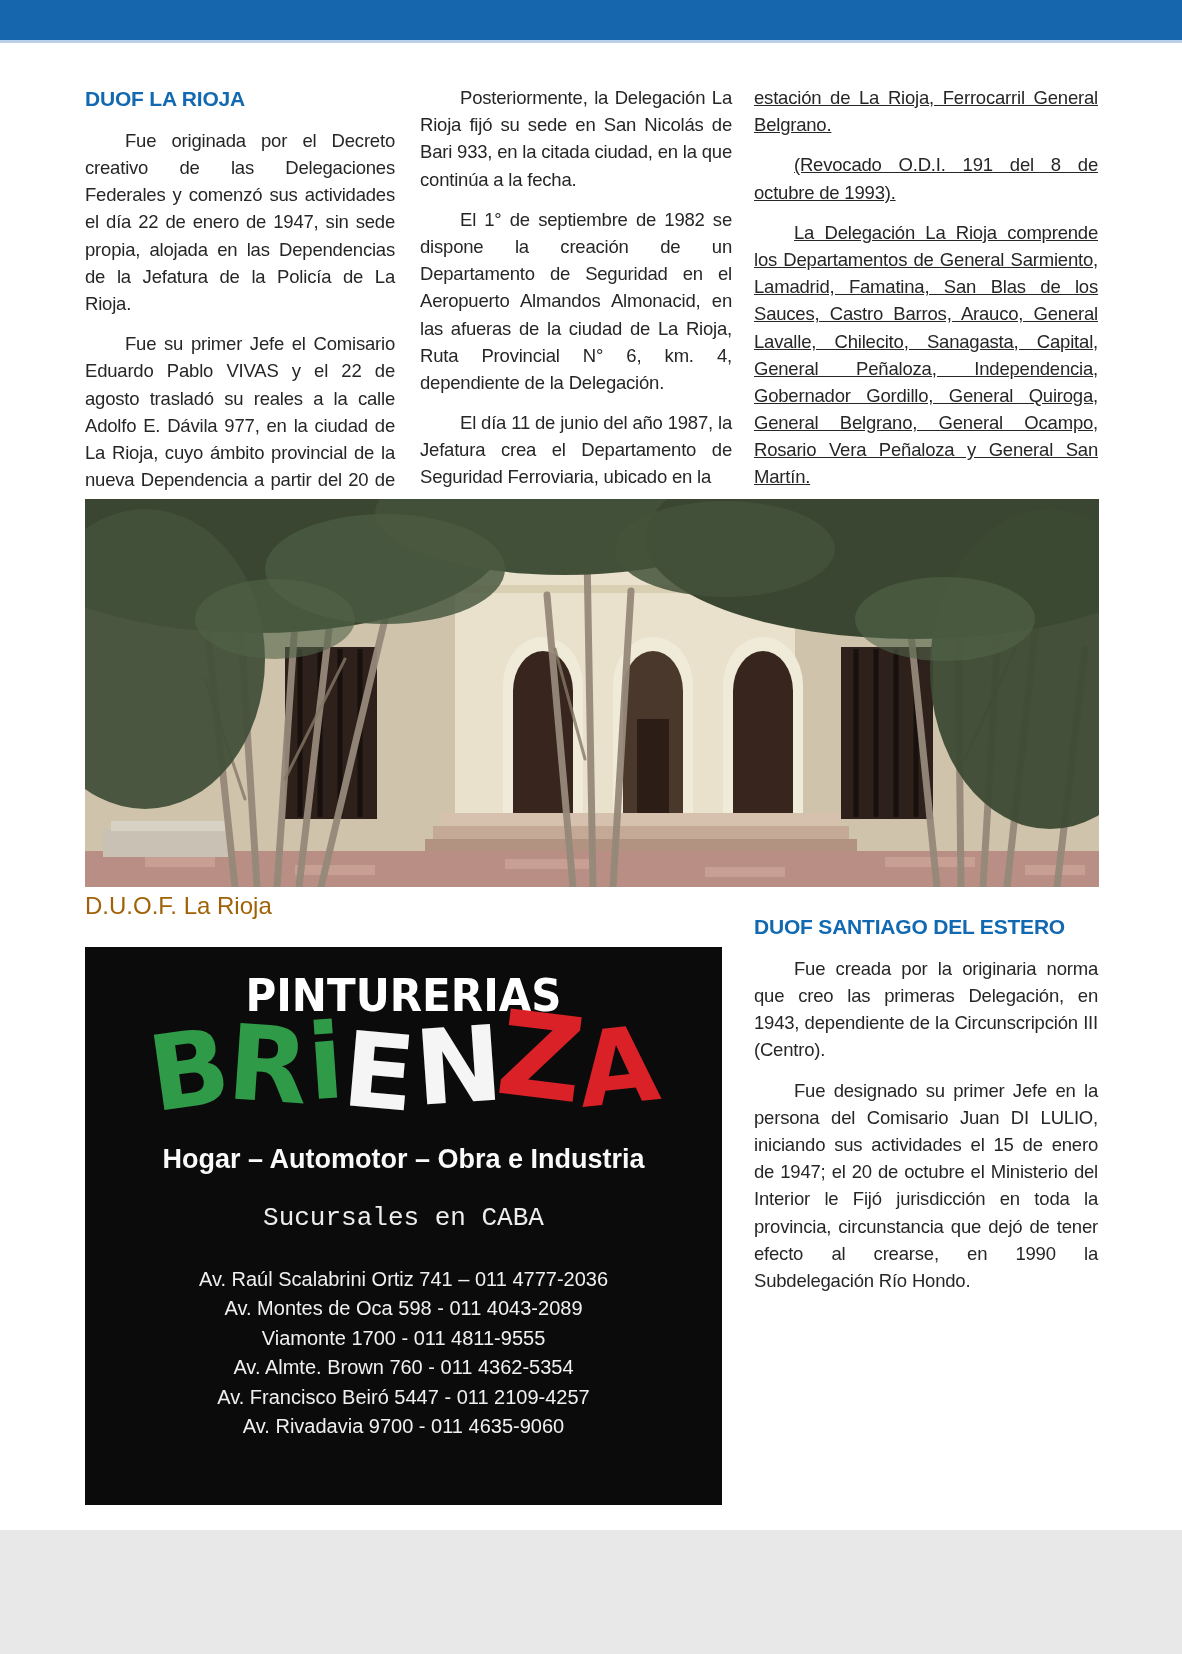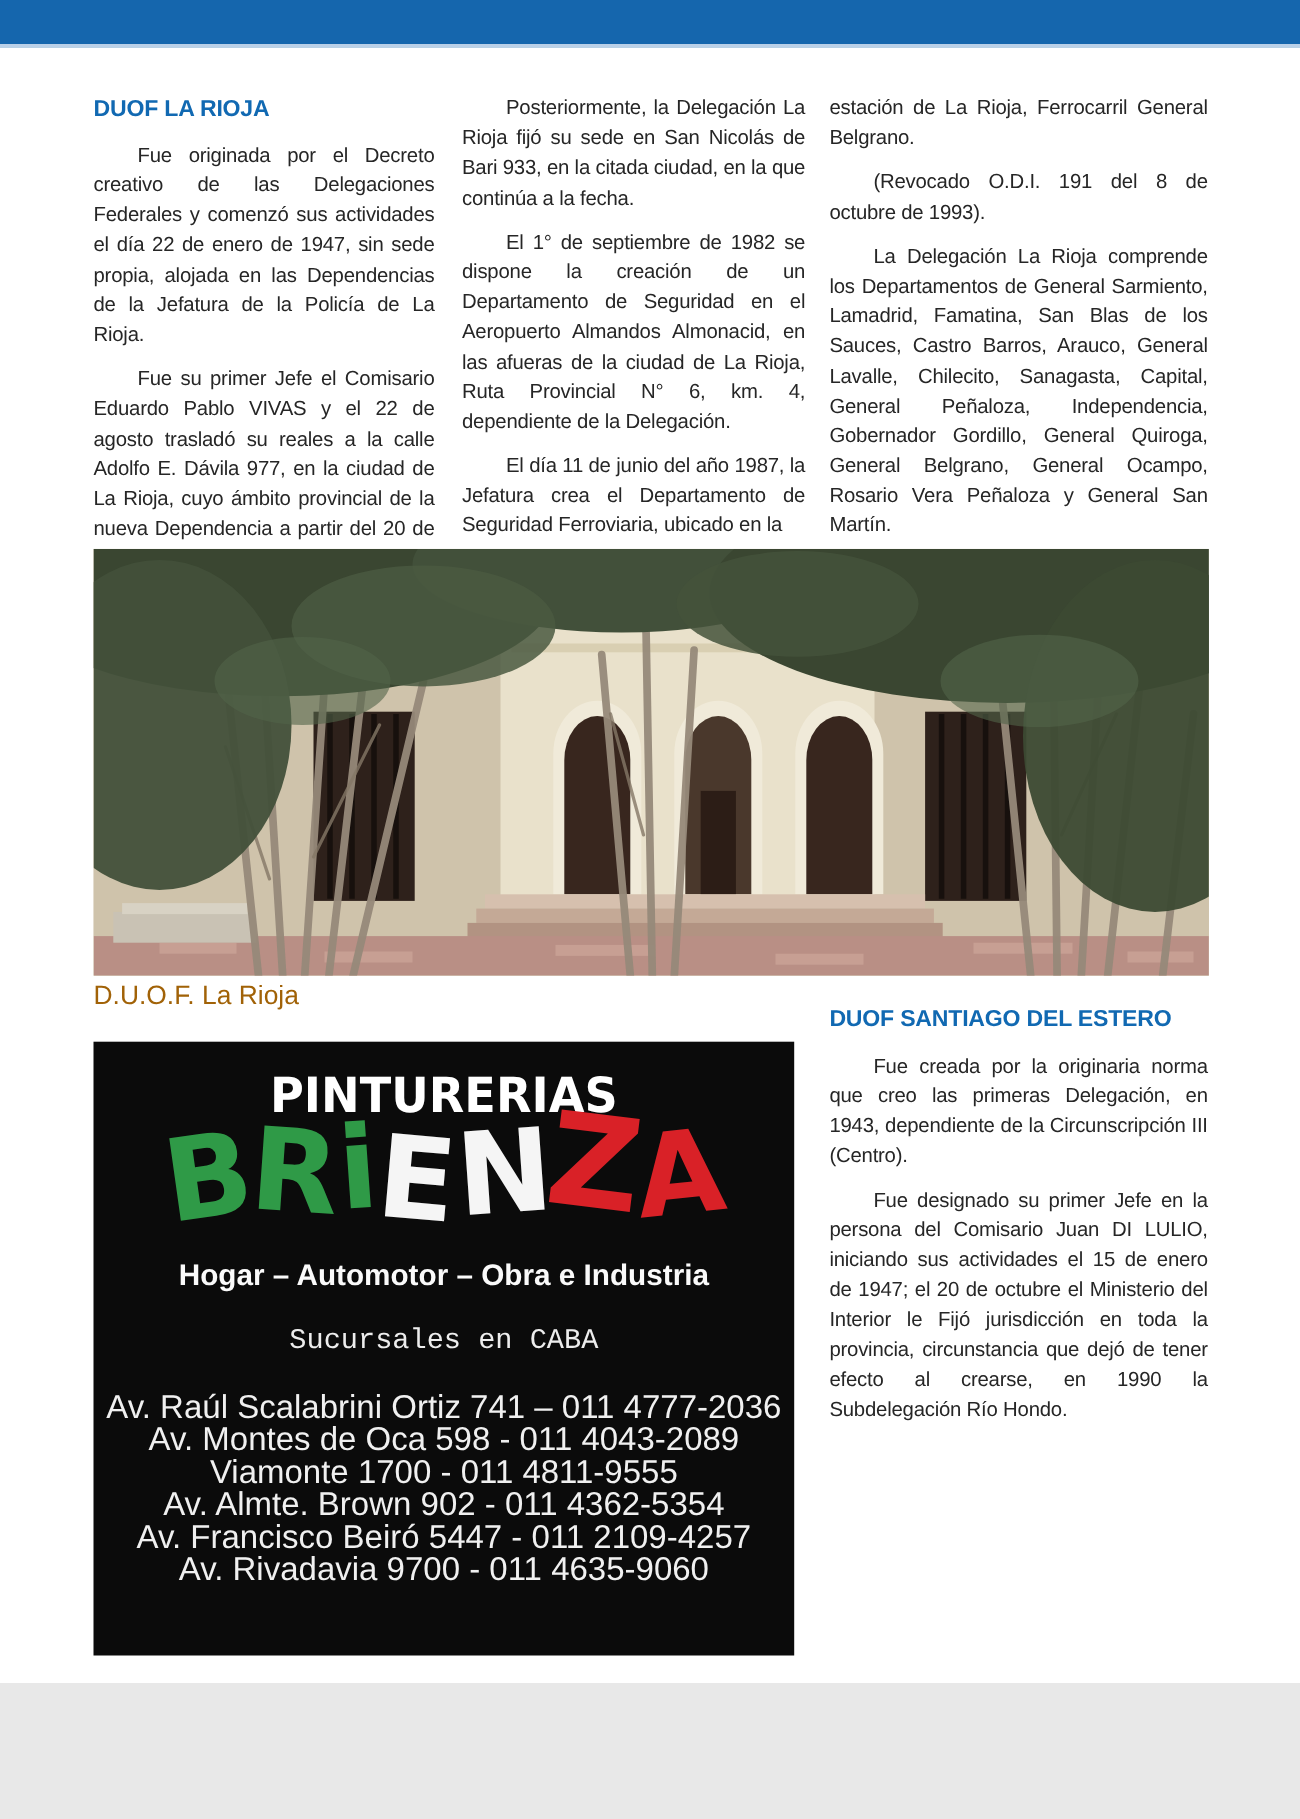--- a/index.html
+++ b/index.html
@@ -5,21 +5,21 @@
   html,body{margin:0;padding:0;background:#e8e8e8;}
   .page{position:relative;width:1182px;height:1530px;background:#ffffff;
         font-family:"Liberation Sans",sans-serif;overflow:hidden;margin:0 auto;}
   .topbar{position:absolute;left:0;top:0;width:1182px;height:40px;
           background:#1566ad;border-bottom:3px solid #bad0e8;}
   
   .col{position:absolute;top:84px;color:#262626;font-size:18.5px;line-height:1.47;
        text-align:justify;letter-spacing:-0.2px;hyphens:auto;}
   .col-1{left:85px;width:310px;}
   .col-2{left:420px;width:312px;}
-  .col-3{left:754px;width:344px;}
+  .col-3{left:754px;width:344px;text-decoration:underline;}
   .col p{margin:0 0 13px 0;text-indent:40px;}
   .col p.no-indent{text-indent:0;}
   .section-heading{font-size:21px;font-weight:bold;color:#1169b2;
        margin:0 0 12px 0;letter-spacing:-0.2px;text-align:left;}
   
   .photo{position:absolute;left:85px;top:499px;width:1014px;height:388px;
          background:#cfc3ab;overflow:hidden;}
   .photo svg{display:block;}
   .photo-caption{position:absolute;left:85px;top:892px;width:1014px;
          text-align:left;font-size:24px;color:#a16207;}
@@ -38,21 +38,21 @@
   .brienza .ltr{display:inline-block;}
   .seg-green .ltr:nth-child(1){transform:rotate(-8deg) translateY(5px);}
   .seg-green .ltr:nth-child(2){transform:rotate(4deg);}
   .seg-green .ltr:nth-child(3){transform:rotate(-4deg) translateY(-3px);}
   .seg-white .ltr:nth-child(1){transform:rotate(5deg) translateY(7px);}
   .seg-white .ltr:nth-child(2){transform:rotate(-4deg) translateY(1px);}
   .seg-red .ltr:nth-child(1){transform:rotate(7deg) scale(1.12) translateY(-7px);}
   .seg-red .ltr:nth-child(2){transform:rotate(-6deg) translateY(2px);}
   .ad-tagline{margin-top:18px;font-size:27px;font-weight:bold;color:#fafafa;}
   .ad-sub{margin-top:28px;font-size:26px;color:#ededed;font-family:Liberation Mono, monospace;}
-  .ad-addresses{margin-top:32px;font-size:30px;line-height:29.5px;color:#f0f0f0;}
+  .ad-addresses{margin-top:32px;font-size:20px;line-height:29.5px;color:#f0f0f0;}
   
   .footer-text{position:absolute;left:500px;top:1574px;width:465px;text-align:right;
       font-family:"Liberation Serif",serif;font-weight:bold;font-size:32px;color:#1c1c38;}
   .footer-logo{position:absolute;left:1053px;top:1549px;width:68px;height:80px;}
 </style>
 </head>
 <body>
 
 <div class="page">
 
@@ -175,21 +175,21 @@
     <div class="ad-brand-top">PINTURERIAS</div>
     <div class="brienza">
       <span class="seg seg-green split-letters"><span class="ltr">B</span><span class="ltr">R</span><span class="ltr">i</span></span><span class="seg seg-white split-letters"><span class="ltr">E</span><span class="ltr">N</span></span><span class="seg seg-red split-letters"><span class="ltr">Z</span><span class="ltr">A</span></span>
     </div>
     <div class="ad-tagline">Hogar – Automotor – Obra e Industria</div>
     <div class="ad-sub">Sucursales en CABA</div>
     <div class="ad-addresses">
       <div>Av. Raúl Scalabrini Ortiz 741 – 011 4777-2036</div>
       <div>Av. Montes de Oca 598 -  011 4043-2089</div>
       <div>Viamonte 1700 - 011 4811-9555</div>
-      <div>Av. Almte. Brown 902 - 011 4362-5354</div>
+      <div>Av. Almte. Brown 760 - 011 4362-5354</div>
       <div>Av. Francisco Beiró 5447 - 011 2109-4257</div>
       <div>Av. Rivadavia 9700 - 011 4635-9060</div>
     </div>
   </div>
 
   <div class="col" style="left:754px;top:912px;width:344px;">
     <h2 class="section-heading">DUOF SANTIAGO DEL ESTERO</h2>
     <p>Fue creada por la originaria norma que creo las primeras Delegación, en 1943, dependiente de la Circunscripción III (Centro).</p>
     <p>Fue designado su primer Jefe en la persona del Comisario Juan DI LULIO, iniciando sus actividades el 15 de enero de 1947; el 20 de octubre el Ministerio del Interior le Fijó jurisdicción en toda la provincia, circunstancia que dejó de tener efecto al crearse, en 1990 la Subdelegación Río Hondo.</p>
   </div>

